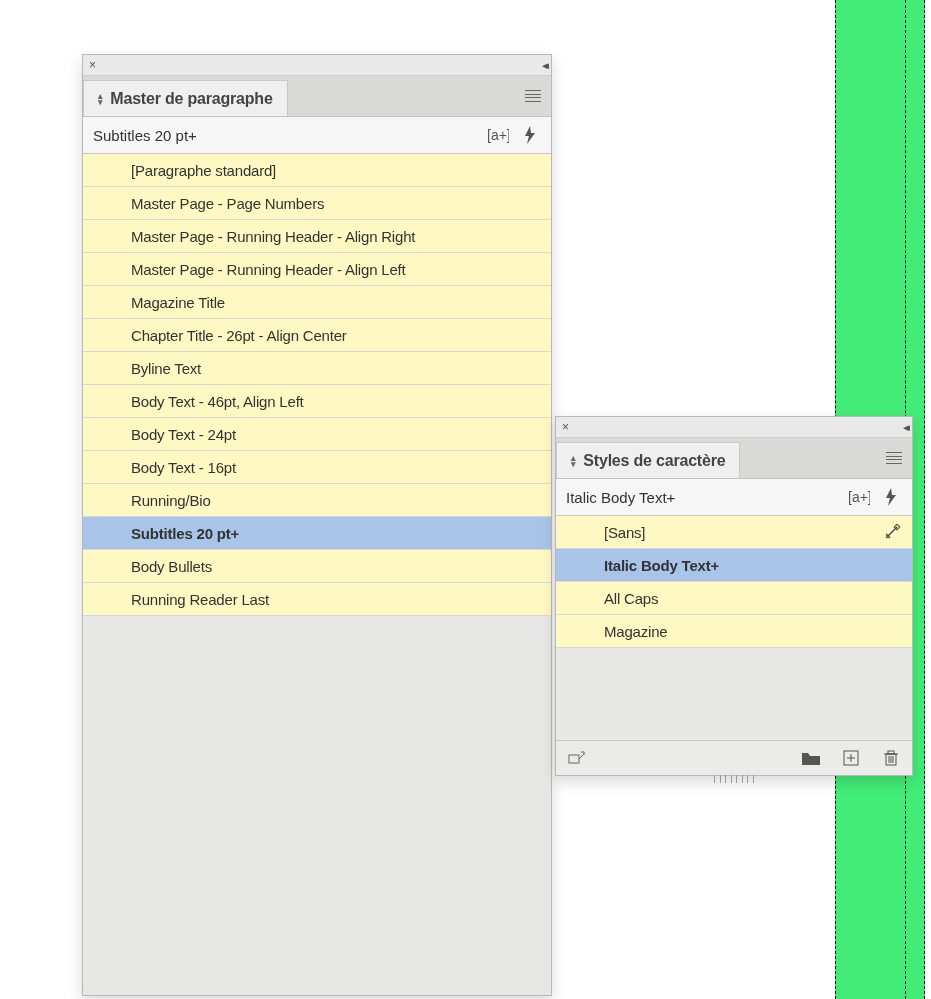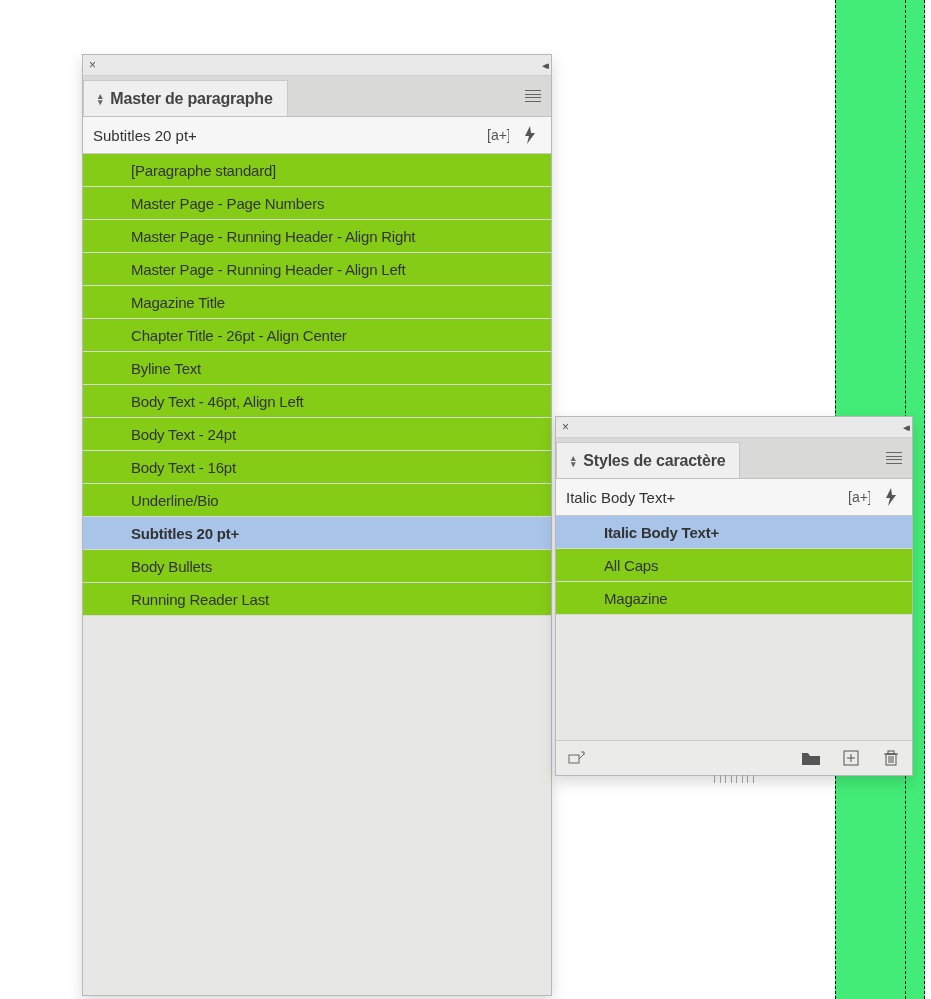--- a/index.html
+++ b/index.html
@@ -140,21 +140,21 @@
   .ico svg { display: block; }
 
   .list {
     flex: 1;
     overflow-y: auto;
     background: #e7e7e6;
   }
   .row {
     height: 32px;
     border-bottom: 1px solid #d8d8d7;
-    background: #84cc16;
+    background: #fef9c3;
     display: flex;
     align-items: center;
     padding-left: 48px;
     padding-right: 10px;
     font-size: 15px;
     color: #333;
     cursor: pointer;
     letter-spacing: -0.2px;
   }
   .row.selected {
@@ -268,21 +268,21 @@
       </div>
       <div class="row">
         <span>Body Text - 24pt</span>
         <span class="rspace"></span>
       </div>
       <div class="row">
         <span>Body Text - 16pt</span>
         <span class="rspace"></span>
       </div>
       <div class="row">
-        <span>Underline/Bio</span>
+        <span>Running/Bio</span>
         <span class="rspace"></span>
       </div>
       <div class="row selected">
         <span>Subtitles 20 pt+</span>
         <span class="rspace"></span>
       </div>
       <div class="row">
         <span>Body Bullets</span>
         <span class="rspace"></span>
       </div>
@@ -320,20 +320,31 @@
           <text x="0" y="14" font-size="14" fill="#555">[a+]</text>
         </svg>
     </span>
     <span class="ico">
       <svg width="14" height="18" viewBox="0 0 14 18">
           <polygon points="7,0 2,10 6,10 4,18 12,7 8,7" fill="#555"></polygon>
         </svg>
     </span>
   </div>
   <div class="list" id="char-list">
+      <div class="row">
+        <span>[Sans]</span>
+        <span class="rspace"></span>
+        <span class="shortcut">
+          <svg width="16" height="16" viewBox="0 0 16 16">
+            <path d="M2 14 L6 10 M2 10 L6 14" stroke="#444" stroke-width="1.5"></path>
+            <path d="M6 10 L13 3" stroke="#444" stroke-width="1.5"></path>
+            <rect x="11" y="1" width="4" height="4" fill="none" stroke="#444" transform="rotate(45 13 3)"></rect>
+          </svg>
+        </span>
+      </div>
       <div class="row selected">
         <span>Italic Body Text+</span>
         <span class="rspace"></span>
       </div>
       <div class="row">
         <span>All Caps</span>
         <span class="rspace"></span>
       </div>
       <div class="row">
         <span>Magazine</span>

